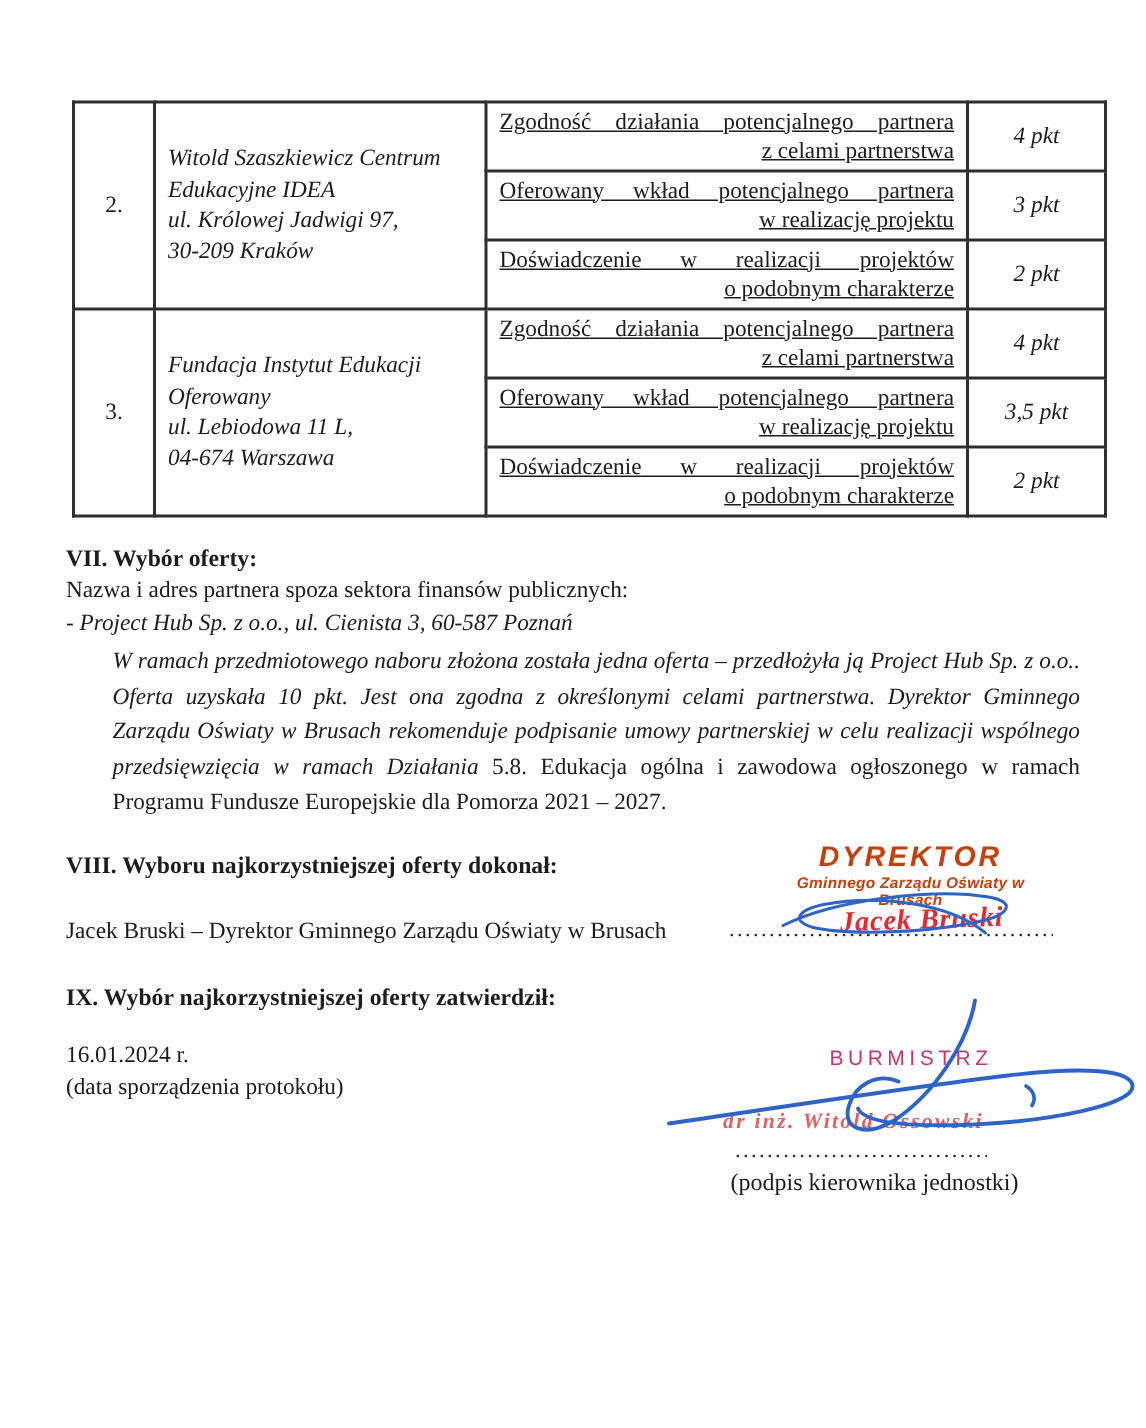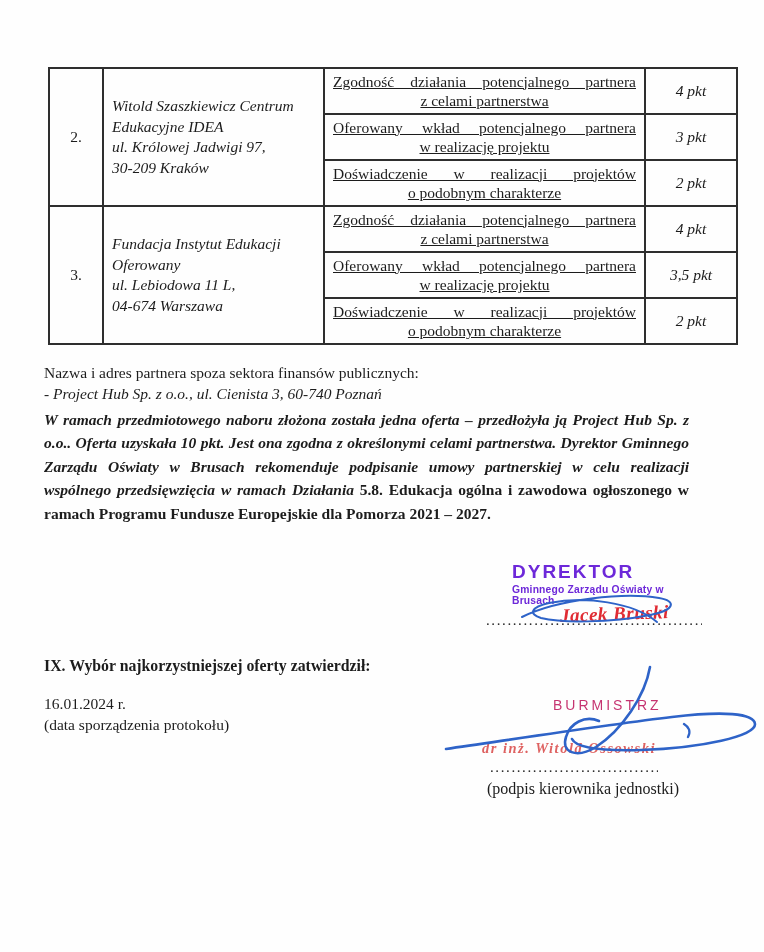--- a/index.html
+++ b/index.html
@@ -14,37 +14,36 @@
     border-collapse:collapse; table-layout:fixed; width:652px;
   }
   table.scoring td{
     border:2px solid #2e2e2e; font-size:15.5px; vertical-align:middle;
     padding:2px 8px; overflow:hidden;
   }
   td.no-cell{width:36px; text-align:center;}
   td.name-cell{width:203px; font-style:italic; padding-left:13px; line-height:20.5px;margin-left:12px;}
   td.crit-cell{width:303px; height:40px; line-height:19.5px;text-decoration:underline;}
   td.crit-cell .l1{text-align:justify; text-align-last:justify;}
-  td.crit-cell .l2{text-align:center;}
+  td.crit-cell .l2{text-align:right;}
   td.pts-cell{width:74px; text-align:center; font-style:italic;}
   
   .sec{font-size:15.5px; line-height:21.4px;}
   .h{font-weight:bold; font-size:15.8px;}
   .it{font-style:italic;}
   .para{
-    width:645px; text-align:justify; line-height:23.5px;
+    margin-left:31px; width:645px; text-align:justify; line-height:23.5px;
     margin-top:3px;
-    font-weight:bold;
   }
   .dots{
     font-size:15px; letter-spacing:1.6px; color:#2a2a2a; white-space:nowrap;
     overflow:hidden; display:inline-block;
   }
   
-  .stamp-director{width:190px; text-align:left; color:#6d28d9;}
+  .stamp-director{width:190px; text-align:center; color:#c2410c;font-style:italic;}
   .stamp-director .t1{
     font-family:"Liberation Sans","DejaVu Sans",sans-serif;
     font-weight:bold; font-size:19px; letter-spacing:2px;
   }
   .stamp-director .t2{
     font-family:"Liberation Sans","DejaVu Sans",sans-serif;
     font-weight:bold; font-size:10.3px; letter-spacing:0.2px; margin-top:1px;
   }
   .sig-jacek{
     color:#e02b33; font-size:19px; font-weight:bold; font-style:italic;
@@ -122,25 +121,28 @@
         <td class="crit-cell">
           <div class="l1">Doświadczenie w realizacji projektów</div>
           <div class="l2">o podobnym charakterze</div>
         </td>
         <td class="pts-cell">2 pkt</td>
       </tr>
     </tbody>
   </table>
 
   <div class="sec abs" style="left:44px; top:362px; width:676px;">
+    <div class="h">VII. Wybór oferty:</div>
     <div>Nazwa i adres partnera spoza sektora finansów publicznych:</div>
-    <div class="it">- Project Hub Sp. z o.o., ul. Cienista 3, 60-740 Poznań</div>
+    <div class="it">- Project Hub Sp. z o.o., ul. Cienista 3, 60-587 Poznań</div>
     <div class="para"><span class="it">W ramach przedmiotowego naboru złożona została jedna oferta – przedłożyła ją Project Hub Sp. z o.o.. Oferta uzyskała 10 pkt. Jest ona zgodna z określonymi celami partnerstwa. Dyrektor Gminnego Zarządu Oświaty w Brusach rekomenduje podpisanie umowy partnerskiej w celu realizacji wspólnego przedsięwzięcia w ramach Działania</span><span> 5.8. Edukacja ogólna i zawodowa ogłoszonego w ramach Programu Fundusze Europejskie dla Pomorza 2021 – 2027.</span></div>
   </div>
 
+  <div class="sec h abs" style="left:44px; top:567px;">VIII. Wyboru najkorzystniejszej oferty dokonał:</div>
+  <div class="sec abs" style="left:44px; top:610px;">Jacek Bruski – Dyrektor Gminnego Zarządu Oświaty w Brusach</div>
   <span class="dots abs" style="left:486px; top:612px; width:216px;">................................................</span>
 
   <div class="sec h abs" style="left:44px; top:655px;">IX. Wybór najkorzystniejszej oferty zatwierdził:</div>
   <div class="sec abs" style="left:44px; top:693px;">16.01.2024 r.</div>
   <div class="sec abs" style="left:44px; top:714px;">(data sporządzenia protokołu)</div>
 
   <span class="dots abs" style="left:490px; top:759px; width:168px;">......................................</span>
   <div class="sec abs" style="left:487px; top:778px; font-size:16px;">(podpis kierownika jednostki)</div>
 
   <div class="stamp-director abs" style="left:512px; top:561px;">

